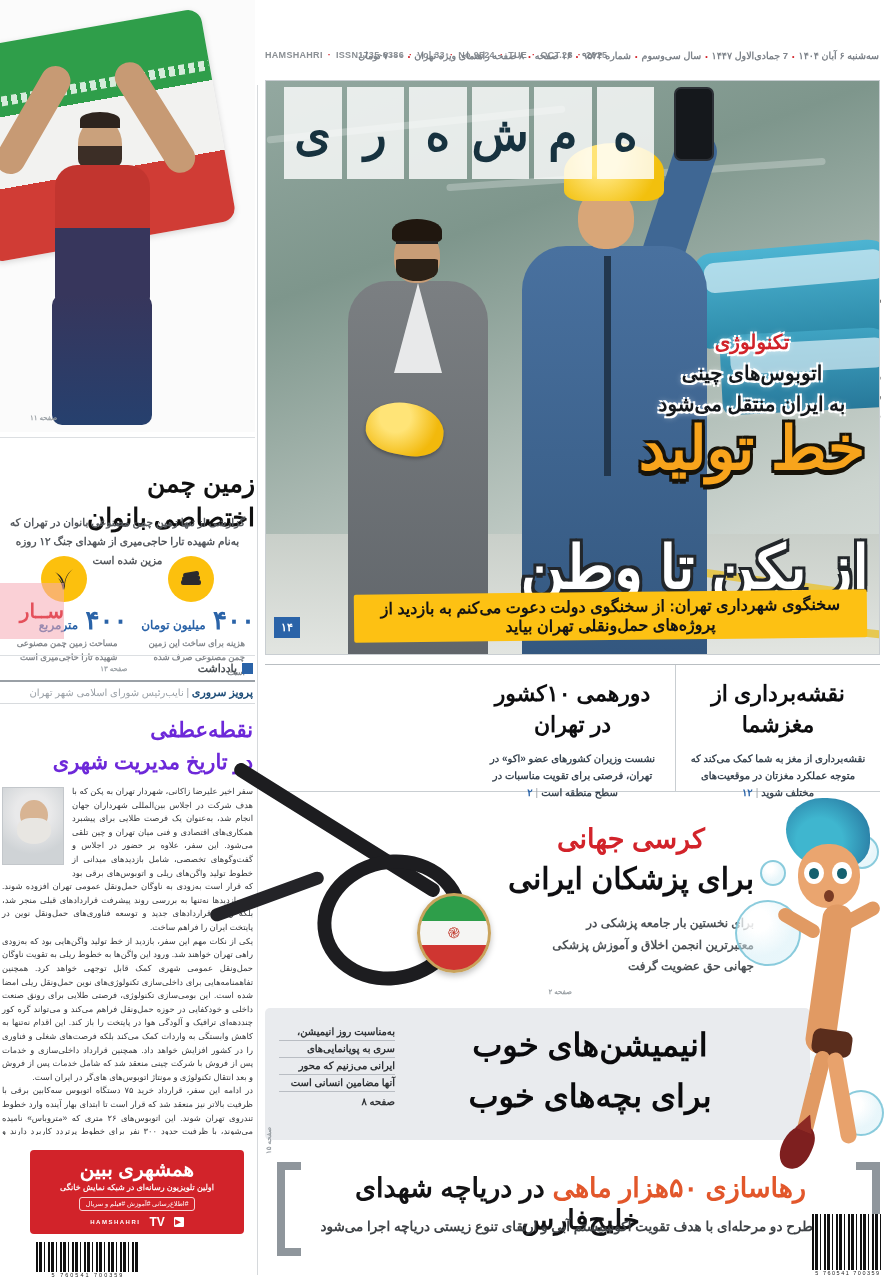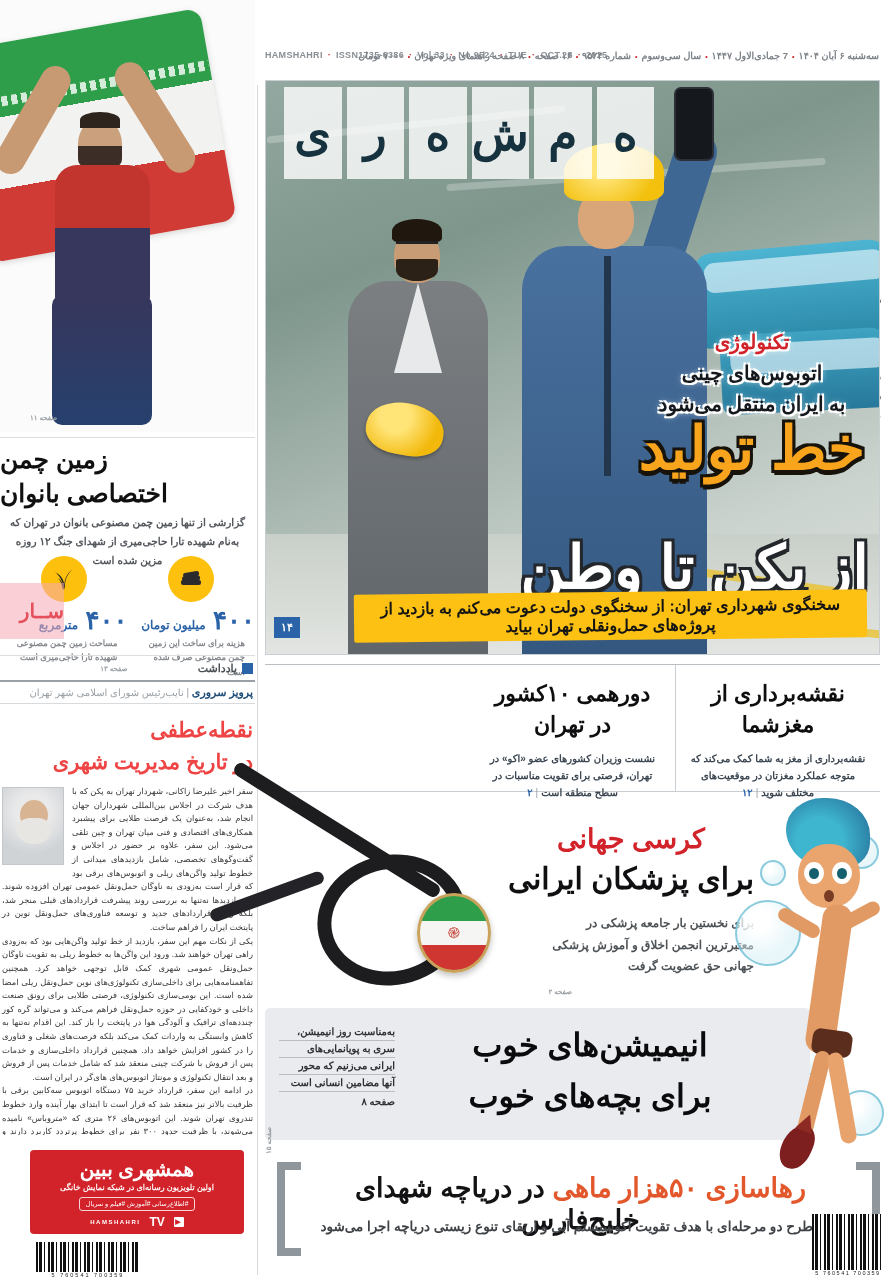--- a/index.html
+++ b/index.html
@@ -36,40 +36,40 @@
             text-shadow:-2px -2px 0 #fff,2px -2px 0 #fff,-2px 2px 0 #fff,2px 2px 0 #fff,0 0 8px #fff; }
   .hero-gap { margin-top:8px; }
   .hero-sub { position:absolute; right:6px; top:368px; width:160px; text-align:right; font-size:10.5px; font-weight:bold; color:#3b3b3b; line-height:1.75;
             text-shadow:0 0 4px #fff,0 0 4px #fff; }
   .pageref { font-size:7px; color:#9aa0a5; font-weight:bold; }
   .w-pageref { position:absolute; left:30px; top:414px; }
 
   .hline { position:absolute; background:#dcdfe2; height:1px; }
 
   
-  .pitch-title { position:absolute; left:0; top:443px; width:255px; text-align:left; font-size:25px; font-weight:900; color:#101010; line-height:1.35; }
+  .pitch-title { position:absolute; left:0; top:467px; width:255px; text-align:right; font-size:25px; font-weight:900; color:#101010; line-height:1.35; }
   .pitch-sub { position:absolute; left:6px; top:513px; width:243px; text-align:center; font-size:10.5px; color:#55595e; font-weight:bold; line-height:1.8; }
   .stats { position:absolute; left:0; top:556px; width:255px; display:flex; flex-direction:row; }
   .stat { width:50%; position:relative; }
   .stat-icon { width:46px; height:46px; border-radius:50%; background:#fcc00d; margin:0 auto; display:flex; align-items:center; justify-content:center; }
   .stat-num { margin-top:5px; font-size:26px; font-weight:900; color:#2a63a8; line-height:1; display:inline-block; }
   .stat-unit { font-size:12px; font-weight:900; color:#2a63a8; display:inline-block; margin-right:3px; }
   .stat-cap { margin-top:3px; font-size:8.5px; color:#85898e; font-weight:bold; line-height:1.7; padding:0 10px; }
   .watermark { position:absolute; left:0; top:583px; width:64px; height:56px; background:rgba(246,170,180,.55); display:flex; align-items:center; justify-content:flex-start; overflow:hidden; }
   .watermark span { color:#e2434e; font-weight:900; font-size:20px; letter-spacing:1px; opacity:.9; }
 
   
   .op { position:absolute; left:0; top:660px; width:255px; }
   .op-label { display:flex; align-items:center; justify-content:flex-start; gap:5px; padding:2px 2px 4px; }
   .op-label .sq { width:11px; height:11px; background:#2a63a8; }
   .op-label .lt { font-size:11px; color:#4a4f54; font-weight:bold; }
   .op-rule { height:2px; background:#9aa0a6; margin:1px 0 4px; }
   .op-byline { font-size:10px; color:#9aa0a6; padding:0 2px 4px; border-bottom:1px solid #d8dbde; }
   .op-byline b { color:#1f4e79; font-size:11px; }
-  .op-title { padding:10px 2px 6px; text-align:right; font-size:21px; font-weight:900; color:#ef4444; line-height:1.5; }
+  .op-title { padding:10px 2px 6px; text-align:right; font-size:21px; font-weight:900; color:#6d28d9; line-height:1.5; }
   .op-body-wrap { position:relative; height:352px; overflow:hidden; padding:2px; }
   .op-photo { float:left; width:62px; height:78px; margin:2px 8px 4px 0; background:radial-gradient(circle at 50% 32%, #e9e9ea 0 30%, #cfd3d6 70%); border:1px solid #c3c7cb; position:relative; }
   .op-photo::before { content:""; position:absolute; left:17px; top:12px; width:28px; height:30px; border-radius:50%; background:#d8b493; }
   .op-photo::after { content:""; position:absolute; left:14px; top:30px; width:34px; height:26px; border-radius:40% 40% 50% 50%; background:#e8e6e2; }
   .op-body { font-size:8.4px; color:#36383b; text-align:justify; line-height:1.62; white-space:pre-line; }
 
   
   .tvbox { position:absolute; left:30px; top:1150px; width:214px; height:84px; background:#d2232a; border-radius:4px; color:#fff; text-align:center; padding-top:7px; }
   .tv-title { font-size:20px; font-weight:900; }
   .tv-sub { font-size:8px; font-weight:bold; margin-top:2px; opacity:.95; }

